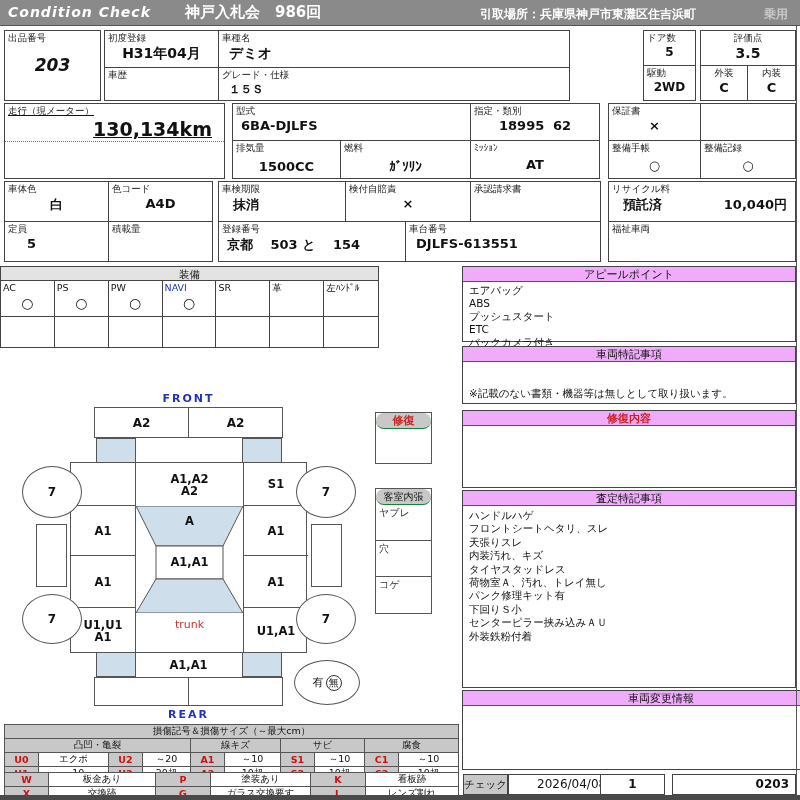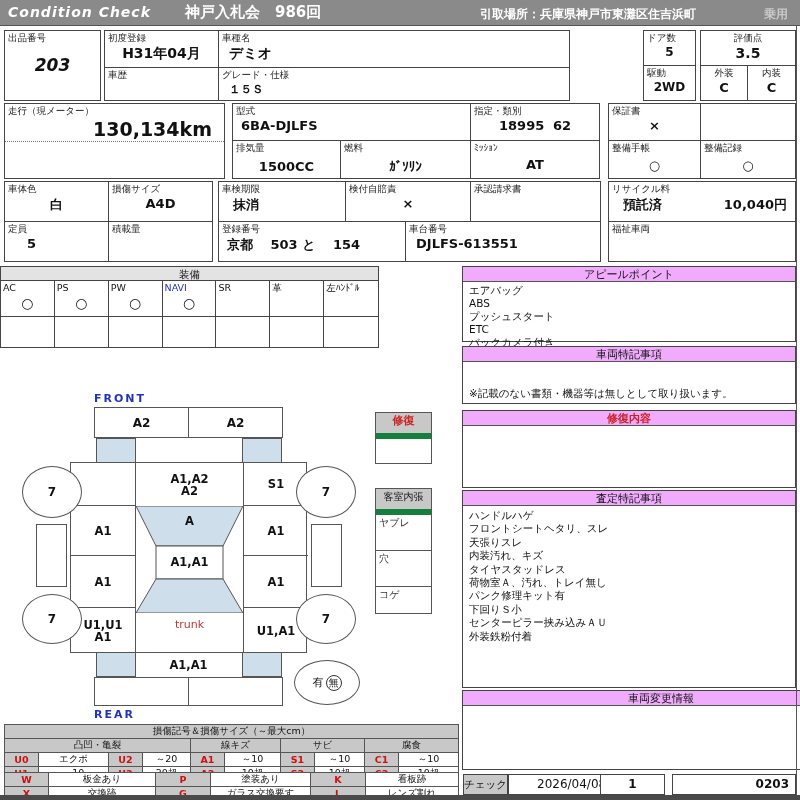--- a/index.html
+++ b/index.html
@@ -33,31 +33,31 @@
   .equip { position:absolute; left:0; top:266px; width:379px; border:1px solid #444; background:#fff; }
   .equip-title { height:14px; background:#e3e3e3; border-bottom:1px solid #444; text-align:center; font-size:10.5px; line-height:14px; }
   .equip-row { display:flex; height:36px; border-bottom:1px solid #444; }
   .equip-row2 { display:flex; height:30px; }
   .eq-cell { width:54px; border-right:1px solid #444; font-size:9.5px; padding:1px 2px; }
   .eq-cell:last-child { border-right:none; }
   .eq-mark { display:block; text-align:center; font-size:14px; margin-top:2px; }
   .navi { color:#2233bb; }
 
   
-  .blue-cap { position:absolute; text-align:left; color:#2233bb; font-weight:bold; font-size:11px; letter-spacing:2px; }
+  .blue-cap { position:absolute; text-align:center; color:#2233bb; font-weight:bold; font-size:11px; letter-spacing:2px; }
   .dbox { position:absolute; border:1px solid #555; background:#fff; }
   .shade { position:absolute; border:1px solid #555; background:#cfdeeb; }
   .bumper { display:flex; }
   .bumper > div { flex:1; display:flex; align-items:center; justify-content:center; font-weight:bold; font-size:12px; }
   .bumper > div:first-child { border-right:1px solid #555; }
   .body-cell { position:absolute; font-weight:bold; font-size:11.5px; display:flex; align-items:center; justify-content:center; text-align:center; line-height:12px; }
   .wheel { position:absolute; border:1px solid #555; border-radius:50%; display:flex; align-items:center; justify-content:center; font-weight:bold; font-size:12px; background:#fff; }
   .mirror { position:absolute; border:1px solid #555; background:#fff; }
   .mini { position:absolute; border:1px solid #555; background:#fff; }
-  .mini-hdr { height:26px; background:#c8c8c8; border-bottom:6px solid #15803d; text-align:center; font-size:10px; line-height:16px; }
+  .mini-hdr { height:16px; background:#c8c8c8; border-bottom:1px solid #15803d; text-align:center; font-size:10px; line-height:16px;border-radius:8px; }
   .mini-hdr.red { color:#cc2222; font-weight:bold; font-size:11px; }
   .mini-row { border-bottom:1px solid #555; height:36px; font-size:10px; padding:1px 3px; color:#333; }
   .mini-row:last-child { border-bottom:none; }
   .trunk { position:absolute; color:#cc3333; font-size:11px; text-align:center; }
   .spare { position:absolute; border:1px solid #555; border-radius:50%; display:flex; align-items:center; justify-content:center; gap:2px; font-size:11px; background:#fff; }
   .spare .circled { display:inline-flex; align-items:center; justify-content:center; width:16px; height:16px; border:1px solid #333; border-radius:50%; font-size:10px; }
 
   
   table.legend { position:absolute; border-collapse:collapse; table-layout:fixed; background:#fff; }
   table.legend td { border:1px solid #555; font-size:9.5px; text-align:center; padding:0; height:11px; white-space:nowrap; overflow:hidden; }
@@ -126,21 +126,21 @@
       <span class="lbl" style="text-align:center;">外装</span>
       <span class="val">C</span>
     </div>
     <div class="cell">
       <span class="lbl" style="text-align:center;">内装</span>
       <span class="val">C</span>
     </div>
   </div>
 
   <div class="box" style="left:4px;top:103px;width:221px;height:76px;">
-    <div style="height:38px;border-bottom:1px dotted #777;">
+    <div style="height:38px;border-bottom:1px dotted #777;text-decoration:underline;">
       <span class="lbl">走行（現メーター）</span>
       <span class="val" style="font-size:19px;text-align:right;padding-right:12px;">130,134km</span>
     </div>
   </div>
 
   <div class="cellgrid" style="left:232px;top:103px;width:368px;height:76px;grid-template-columns:108px 130px 1fr;grid-template-rows:37px 1fr;">
     <div class="cell bB" style="grid-column:1 / span 2;border-right:1px solid #444;">
       <span class="lbl">型式</span>
       <span class="val" style="text-align:left;padding-left:8px;">6BA-DJLFS</span>
     </div>
@@ -180,21 +180,21 @@
       <span class="val" style="margin-top:3px;">○</span>
     </div>
   </div>
 
   <div class="cellgrid" style="left:4px;top:181px;width:209px;height:41px;grid-template-columns:104px 1fr;">
     <div class="cell bR">
       <span class="lbl">車体色</span>
       <span class="val">白</span>
     </div>
     <div class="cell">
-      <span class="lbl">損傷サイズ</span>
+      <span class="lbl">色コード</span>
       <span class="val">A4D</span>
     </div>
   </div>
 
   <div class="cellgrid" style="left:218px;top:181px;width:383px;height:41px;grid-template-columns:127px 125px 1fr;">
     <div class="cell bR">
       <span class="lbl">車検期限</span>
       <span class="val" style="text-align:left;padding-left:14px;">抹消</span>
     </div>
     <div class="cell bR">

